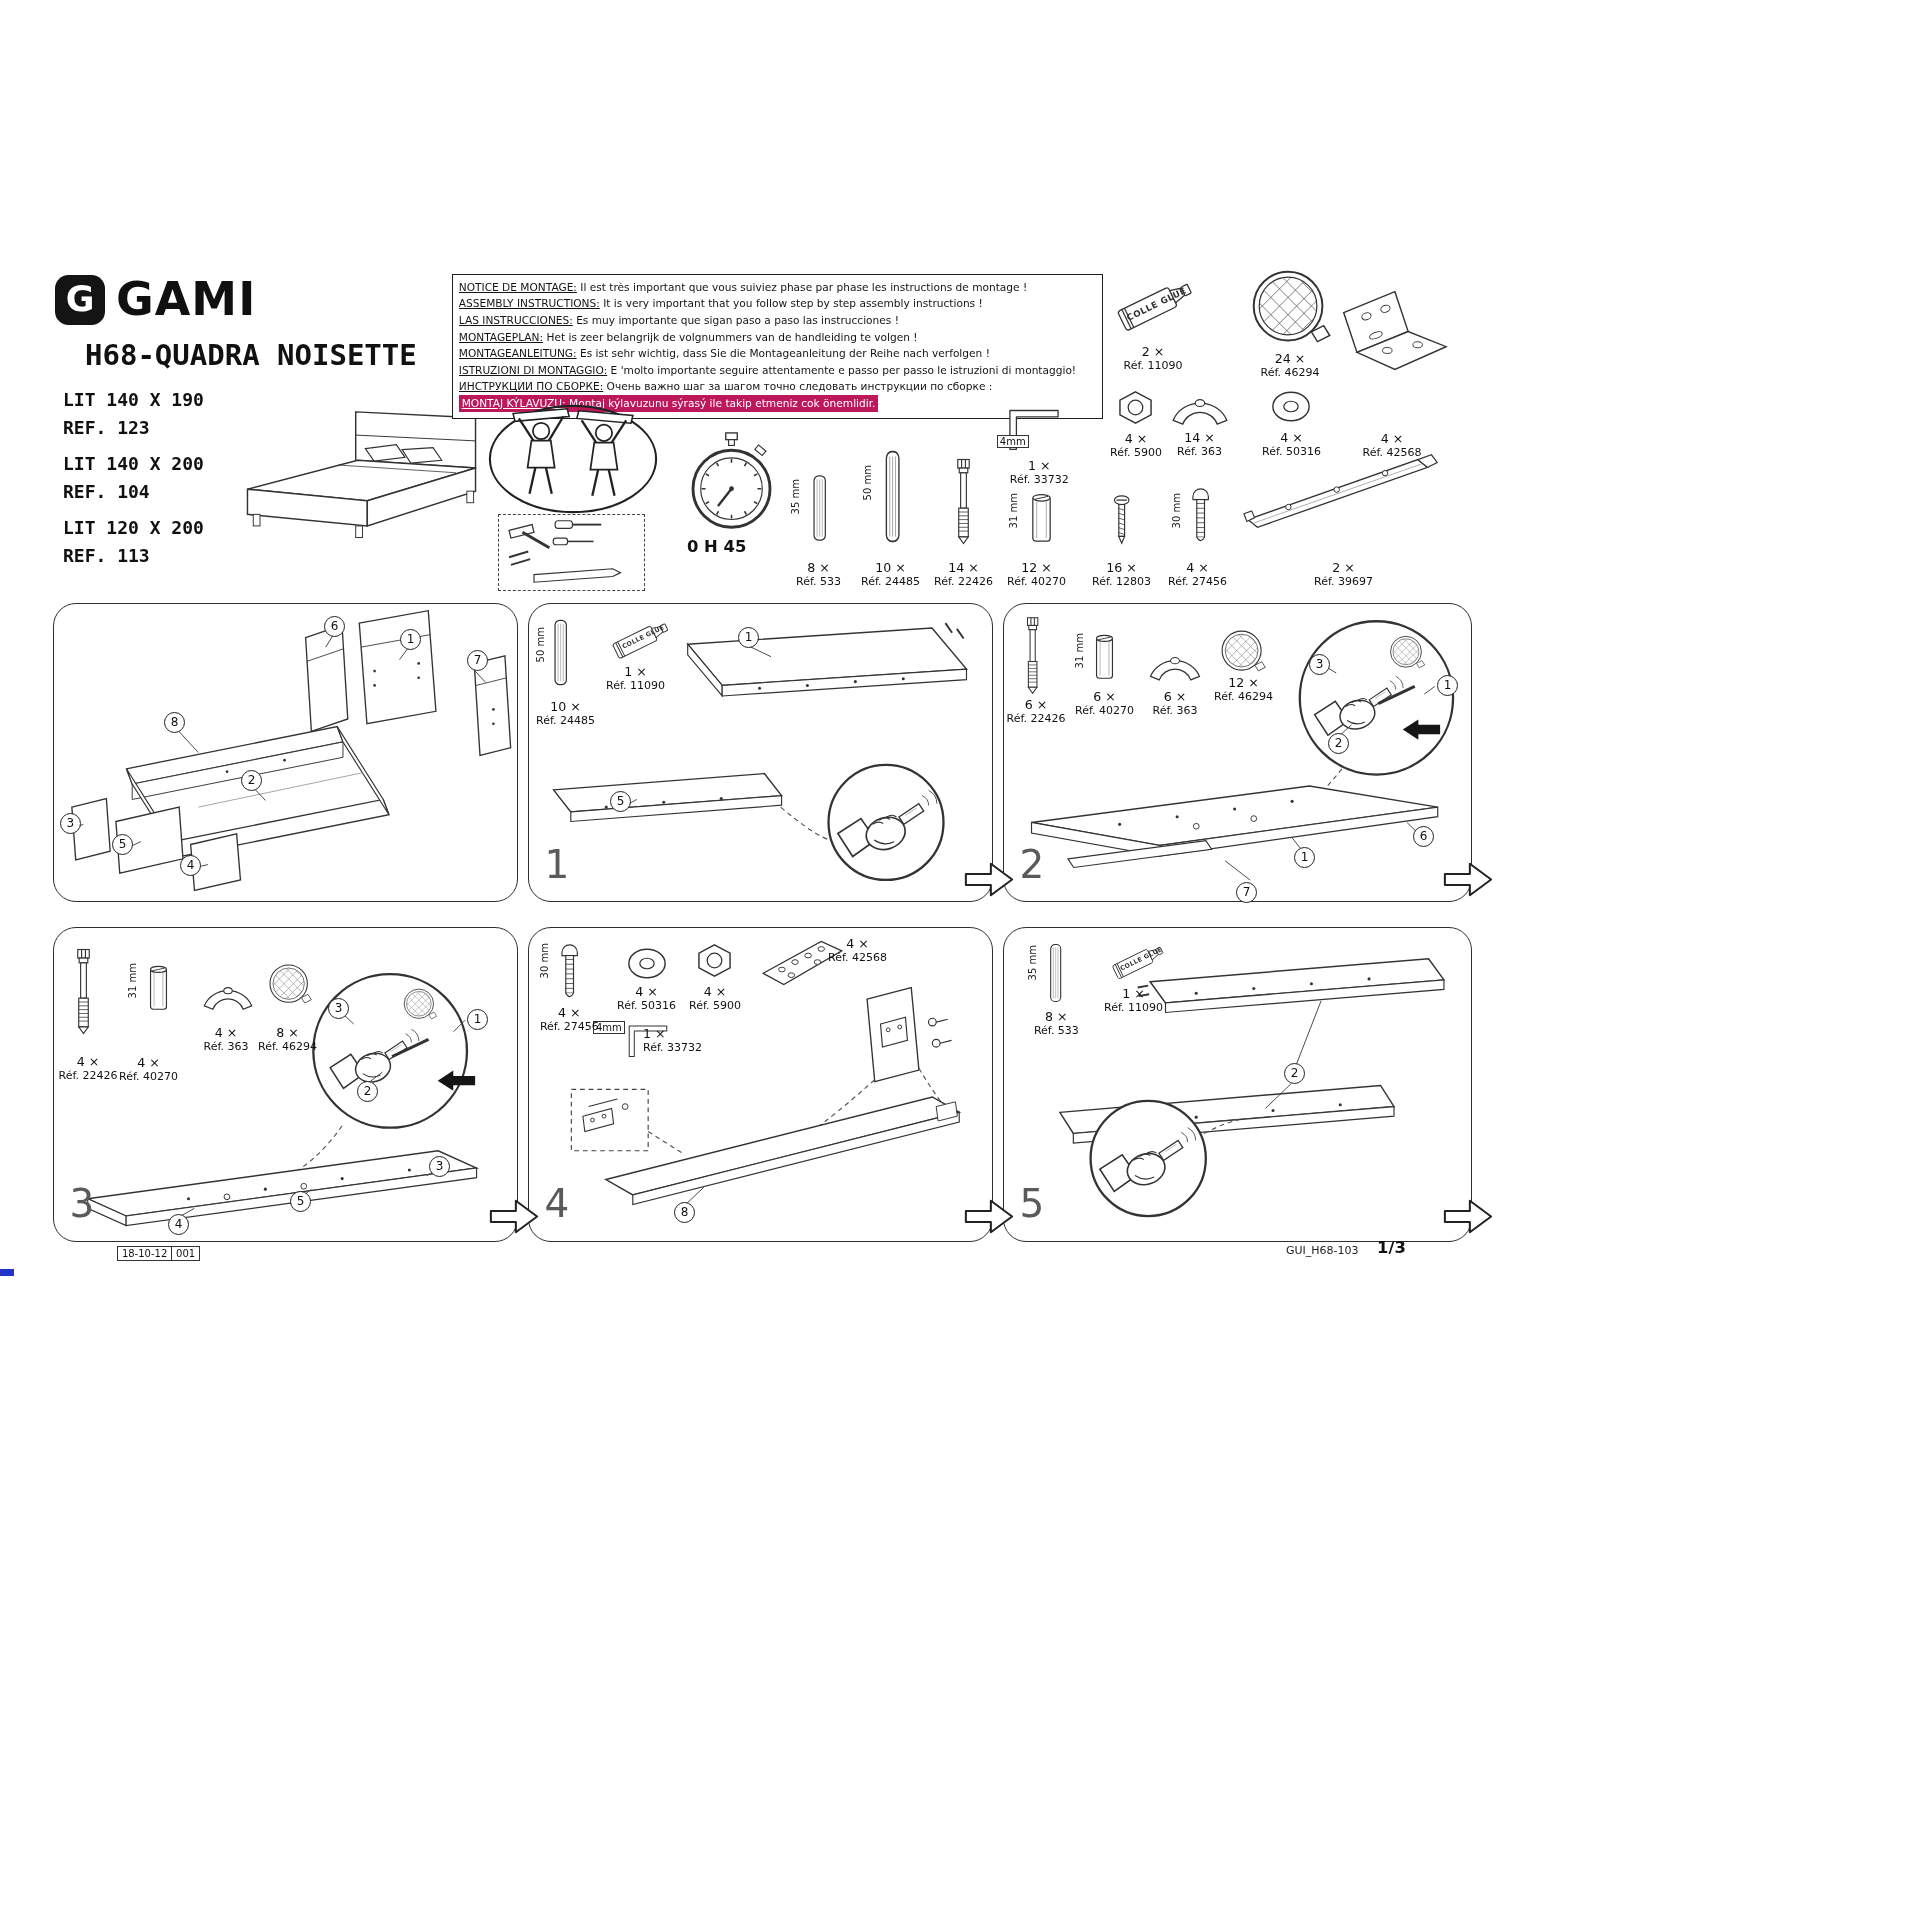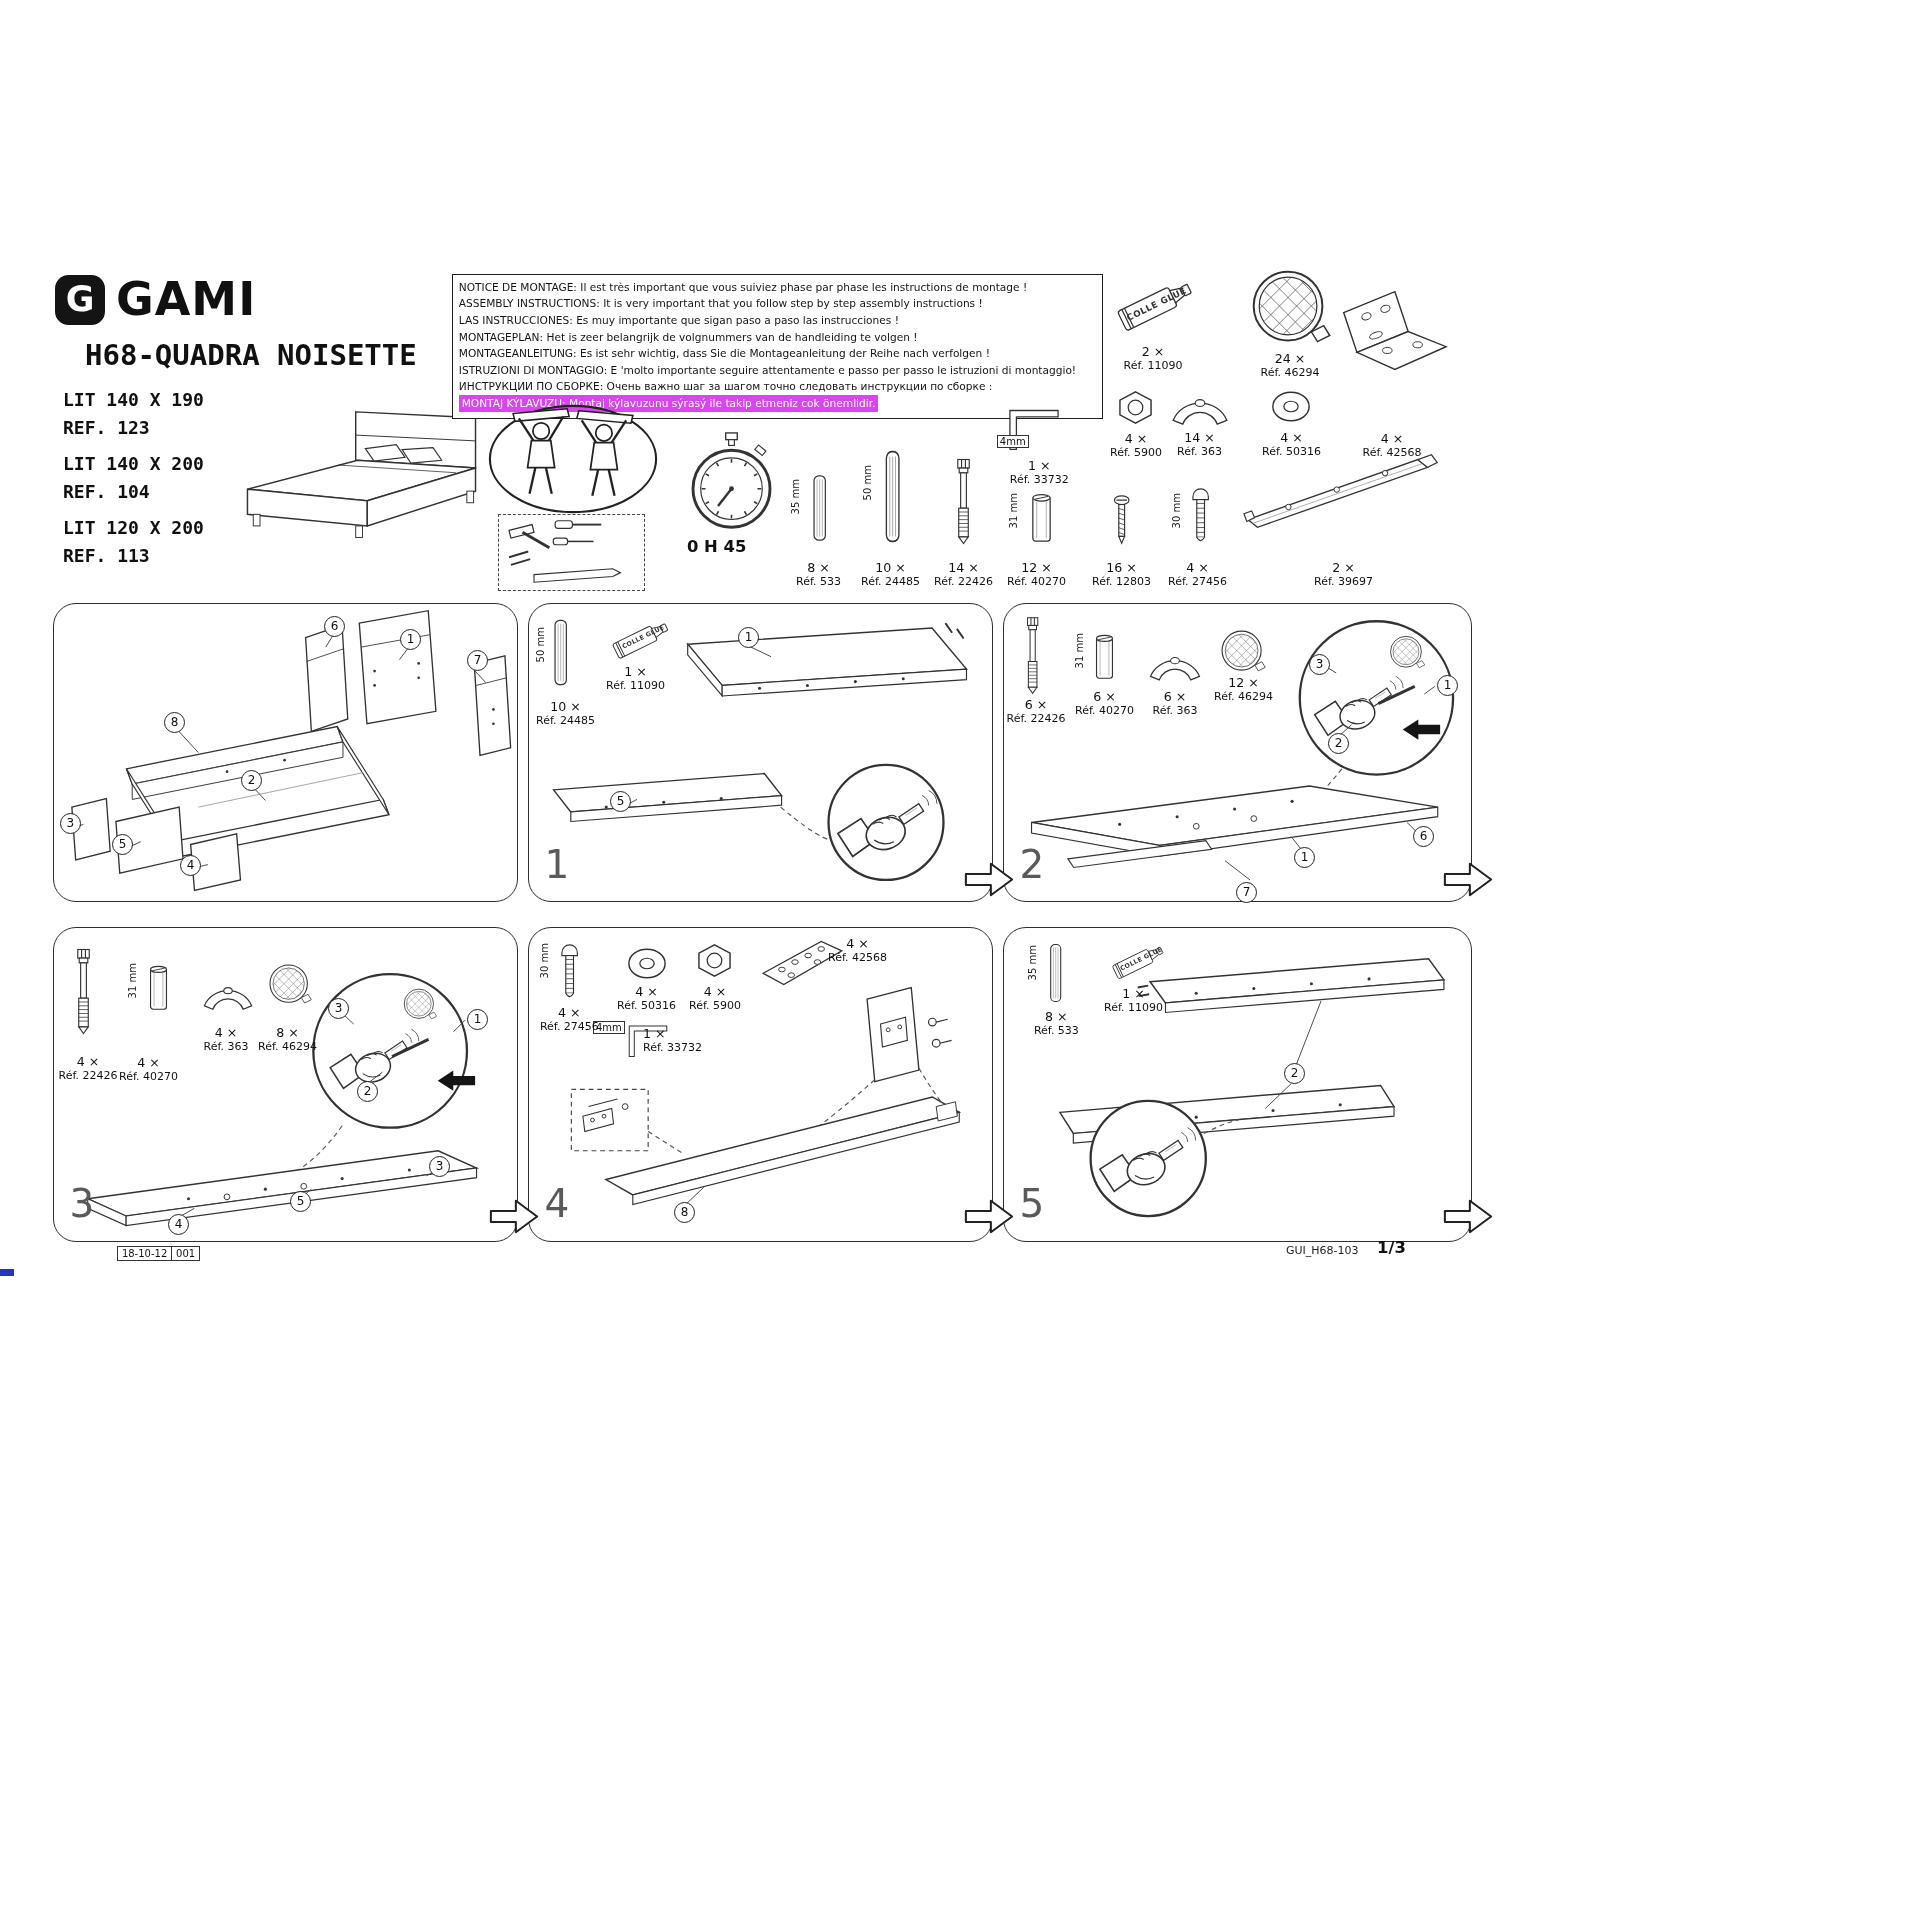--- a/index.html
+++ b/index.html
@@ -10,22 +10,22 @@
   
   .logo-tile{position:absolute;width:50px;height:50px;background:#141414;border-radius:13.5px;color:#fff;
              font-weight:bold;font-size:35px;text-align:center;line-height:48px}
   .wordmark{position:absolute;font-weight:bold;font-size:46px;letter-spacing:1px;color:#101010}
   .title{position:absolute;font-family:"DejaVu Sans Mono",monospace;font-weight:bold;font-size:29px;white-space:nowrap}
   .model{position:absolute;font-family:"DejaVu Sans Mono",monospace;font-weight:bold}
   .model span{display:block;font-size:18px;line-height:28px;white-space:nowrap}
   
   .notice{position:absolute;border:1.9px solid #1d1d1d;background:#fff;padding:3.9px 5.8px}
   .nl{font-size:10.6px;line-height:16.6px;white-space:nowrap;overflow:hidden;color:#141414}
-  .nl .lab{}
-  .nl.hl{background:#d946ef;color:#fff;width:fit-content;padding:0 2.9px}
+  .nl .lab{text-decoration:underline}
+  .nl.hl{background:#be185d;color:#fff;width:fit-content;padding:0 2.9px}
   .nl.hl .lab{color:#fff}
   
   .hw{position:absolute}
   .hwicon{position:absolute;overflow:visible}
   .lbls{position:absolute;text-align:center;z-index:2}
   .q{display:block;font-size:12.6px;color:#111}
   .r{display:block;font-size:11px;white-space:nowrap;color:#111}
   .vdim{position:absolute;writing-mode:vertical-rl;transform:rotate(180deg);font-size:10px;white-space:nowrap;color:#222}
   .mm{position:absolute;font-size:10px;border:1px solid #333;padding:0 1.9px;background:#fff;white-space:nowrap}
   .gl{position:absolute;font-size:8.7px;font-weight:bold;letter-spacing:0.6px;color:#333;transform:rotate(-26deg);white-space:nowrap}

